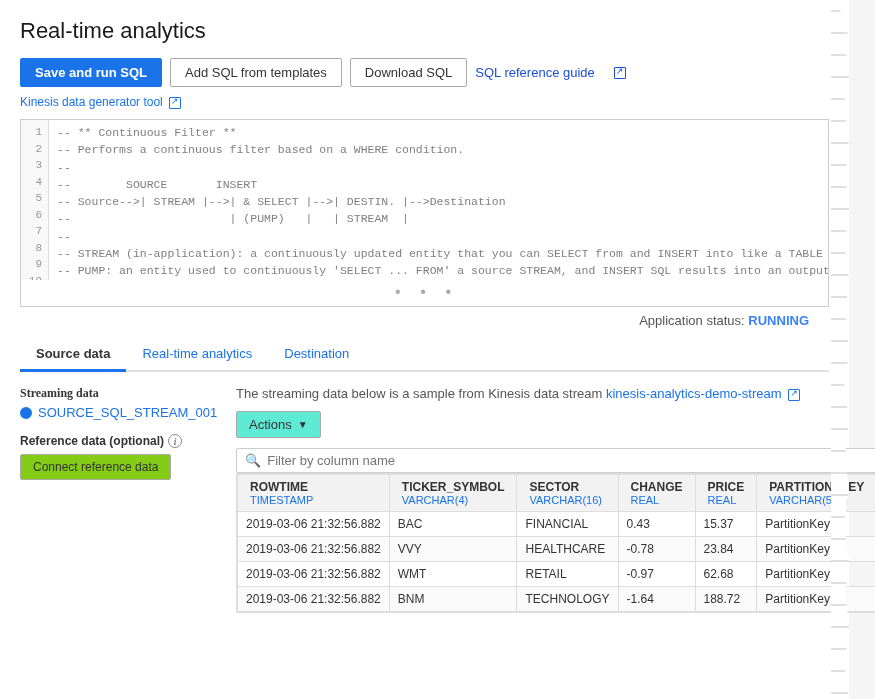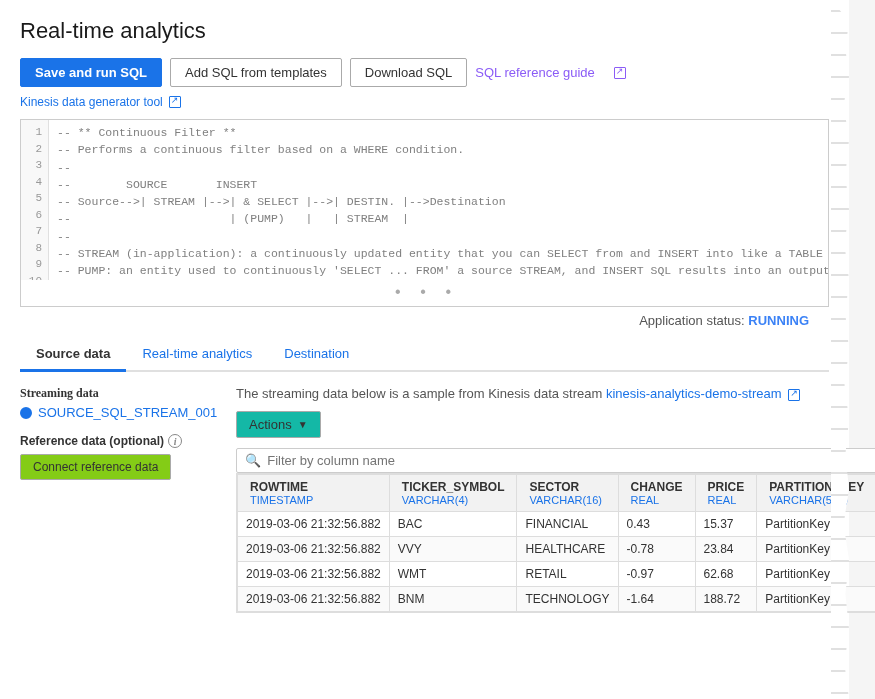--- a/index.html
+++ b/index.html
@@ -60,21 +60,21 @@
       color: #333;
       border: 1px solid #aaa;
       padding: 6px 14px;
       border-radius: 2px;
       cursor: pointer;
       font-size: 13px;
     }
     .btn-link {
       background: none;
       border: none;
-      color: #8b5cf6;
+      color: #1d4ed8;
       cursor: pointer;
       font-size: 13px;
       padding: 6px 0;
       display: flex;
       align-items: center;
       gap: 16px;
     }
     .external-icon {
       display: inline-block;
       width: 12px; height: 12px;
@@ -90,21 +90,21 @@
       position: absolute;
       top: -1px; left: 1px;
       line-height: 1;
     }
 
     .kinesis-link {
       font-size: 12px;
       color: #1a73e8;
       text-decoration: none;
       display: flex;
-      align-items: center;
+      align-items: flex-end;
       margin-bottom: 10px;
       gap: 3px;
     }
 
     .code-editor {
       border: 1px solid #ccc;
       background: #fff;
       margin-bottom: 6px;
       font-family: 'Courier New', monospace;
       font-size: 12px;
@@ -251,21 +251,21 @@
     }
     .streaming-info a {
       color: #1a73e8;
       text-decoration: none;
     }
 
     .actions-bar {
       margin-bottom: 10px;
     }
     .btn-actions {
-      background: #14b8a6;
+      background: #5eead4;
       border: 1px solid #aaa;
       padding: 5px 12px;
       border-radius: 2px;
       cursor: pointer;
       font-size: 13px;
       color: #333;
       display: flex;
       align-items: center;
       gap: 6px;
     }

